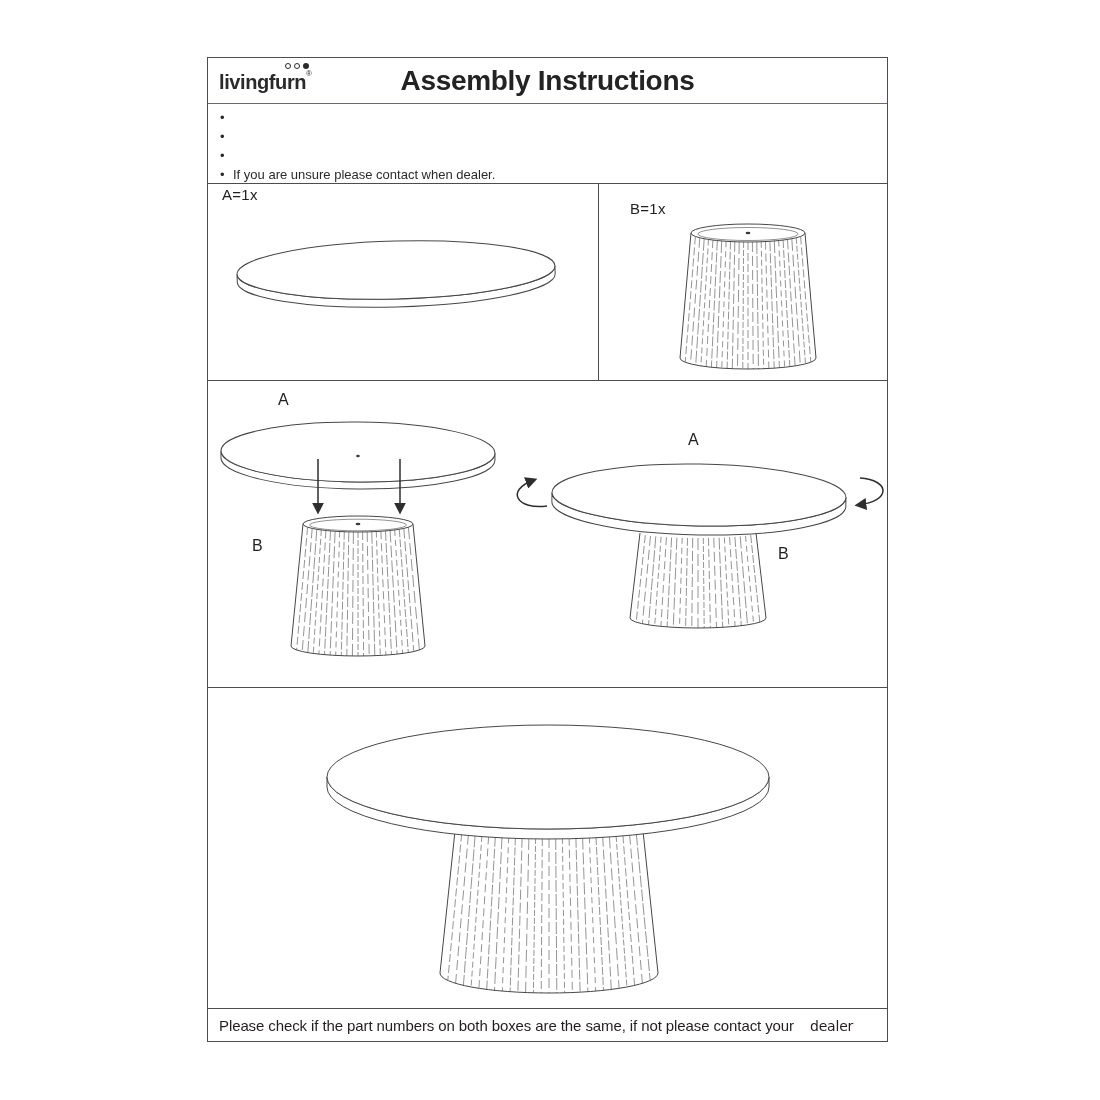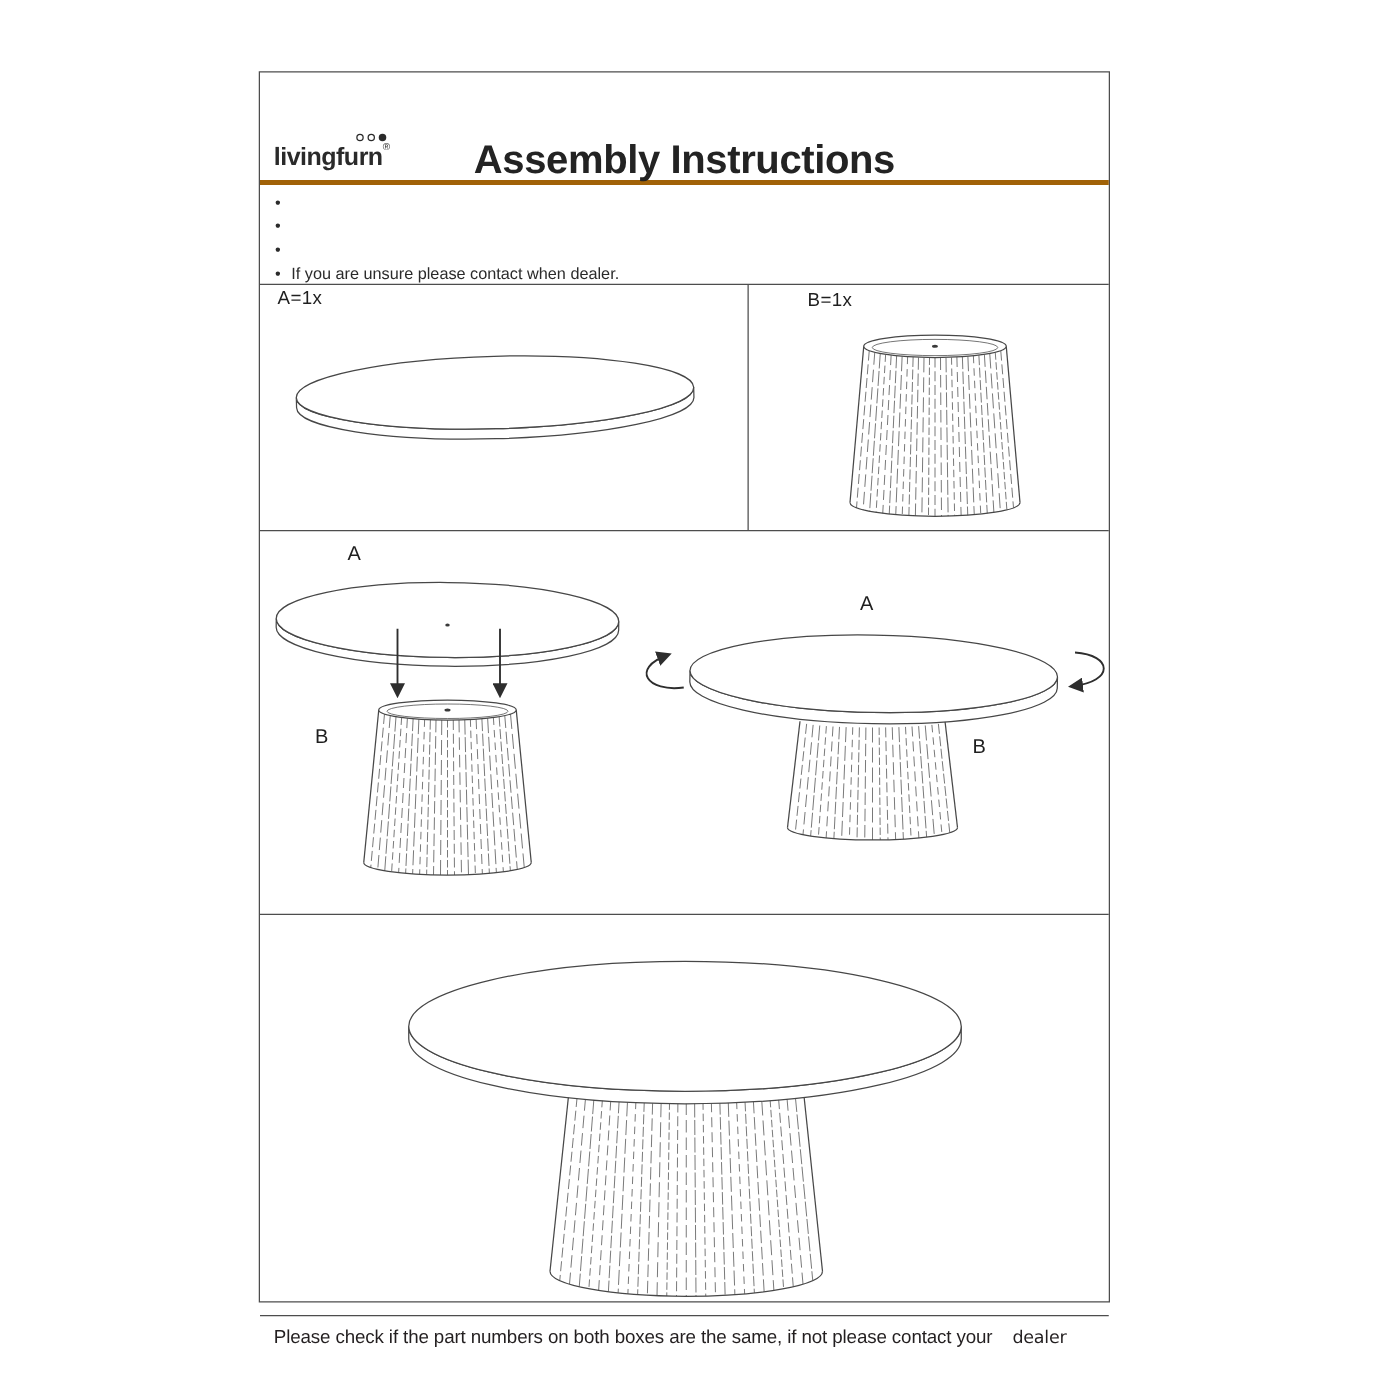--- a/index.html
+++ b/index.html
@@ -2,47 +2,47 @@
 <html><head>
 <meta charset="utf-8">
 <style>
   html,body{margin:0;padding:0;width:1100px;height:1100px;background:#ffffff;overflow:hidden;}
   body{font-family:"Liberation Sans", sans-serif;color:#231f20;}
 
   .sheet{position:absolute;left:207px;top:57px;width:681px;height:985px;
          border:1px solid #4d4d4d;box-sizing:border-box;background:#fff;}
 
   .row{position:relative;box-sizing:border-box;width:100%;}
-  .hdr{height:46px;border-bottom:4px solid #a16207;margin-top:44px;}
+  .hdr{height:46px;border-bottom:1px solid #a16207;}
   .warn{height:80px;border-bottom:1px solid #4d4d4d;padding:5px 0 0 12px;box-sizing:border-box;}
   .parts{height:197px;border-bottom:1px solid #4d4d4d;}
   .assembly{height:307px;border-bottom:1px solid #4d4d4d;}
   .final{height:321px;border-bottom:1px solid #4d4d4d;}
   .foot{height:34px;line-height:33px;padding-left:11px;font-size:15px;letter-spacing:-0.1px;}
 
   .logo{position:absolute;left:11px;top:13px;}
   .logo-text{font-size:20px;font-weight:700;letter-spacing:-0.4px;color:#2a2a2a;}
   .logo-reg{font-size:8px;vertical-align:top;position:relative;top:-2px;color:#2a2a2a;}
   .logo-dots{position:absolute;left:66px;top:-8px;display:flex;gap:3px;}
   .dot{width:6px;height:6px;border-radius:50%;box-sizing:border-box;}
   .dot.ring{border:1.5px solid #2a2a2a;background:#fff;}
   .dot.solid{background:#2a2a2a;}
 
   .title{position:absolute;left:0;right:0;top:7px;text-align:center;
-         font-size:32px;font-weight:600;letter-spacing:-0.3px;color:#232323;}
+         font-size:28px;font-weight:600;letter-spacing:-0.3px;color:#232323;}
 
   .warn-item{display:flex;align-items:flex-start;height:19px;font-size:13px;color:#2b2b2b;}
   .bullet{width:13px;font-size:13px;line-height:18px;color:#2b2b2b;}
   .warn-text{line-height:18px;white-space:nowrap;}
 
   .divider-v{position:absolute;left:390px;top:0;bottom:0;width:0;border-left:1px solid #4d4d4d;}
 
   .panel-label{position:absolute;font-size:15px;color:#1f1f1f;letter-spacing:0.3px;}
   .lbl-a{left:14px;top:2px;}
-  .lbl-b{left:422px;top:4px;margin-left:16px;}
+  .lbl-b{left:422px;top:16px;}
 
   .part-label{position:absolute;font-size:16px;color:#1f1f1f;}
   .lbl-place-a{left:70px;top:10px;}
   .lbl-place-b{left:44px;top:156px;}
   .lbl-rot-a{left:480px;top:50px;}
   .lbl-rot-b{left:570px;top:164px;}
 
   svg.draw{position:absolute;left:0;top:0;}
   .ln{stroke:#474747;stroke-width:1;fill:none;}
   .fill-w{fill:#ffffff;}

